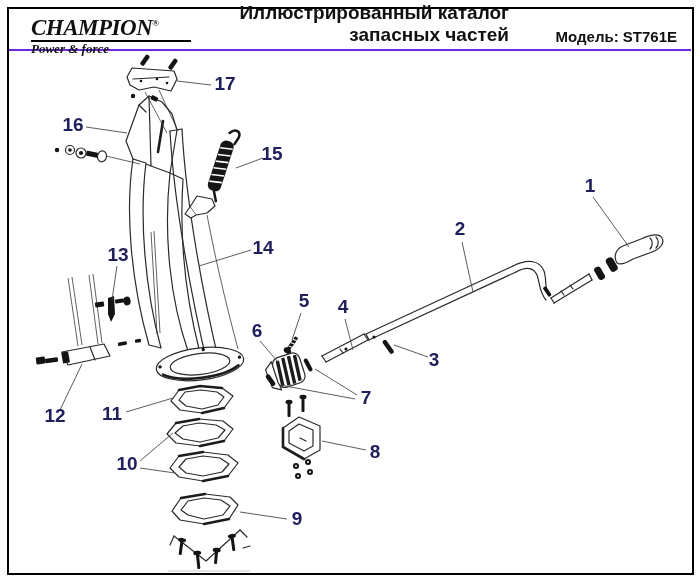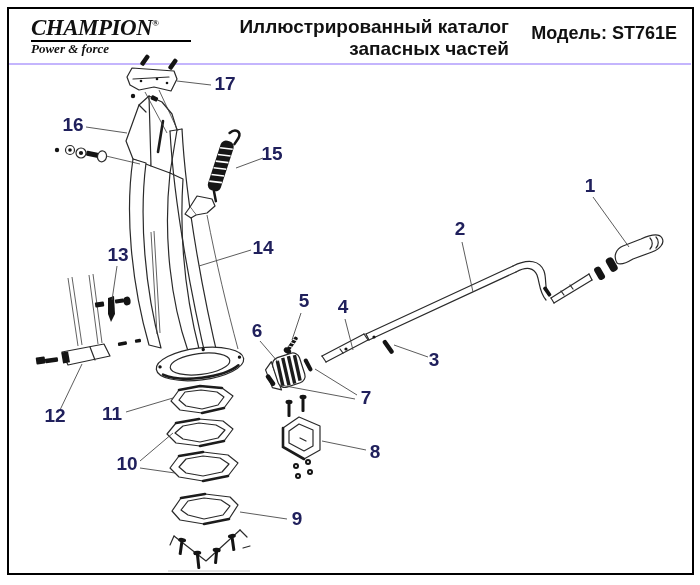--- a/index.html
+++ b/index.html
@@ -5,41 +5,41 @@
   html,body{margin:0;padding:0;}
   body{
     width:700px;height:585px;position:relative;background:#fff;overflow:hidden;
     font-family:"Liberation Sans","DejaVu Sans",sans-serif;color:#111;
   }
   .page-border{
     position:absolute;left:7px;top:7px;width:687px;height:568px;
     border:2px solid #000;box-sizing:border-box;background:#fff;
   }
   .header{
-    position:absolute;left:9px;top:9px;width:682px;height:56px;
-    border-bottom:2px solid #c4b5fd;box-sizing:border-box;
+    position:absolute;left:9px;top:9px;width:682px;height:42px;
+    border-bottom:2px solid #6d28d9;box-sizing:border-box;
   }
   .brand{position:absolute;left:22px;top:2px;width:160px;}
   .brand-top{
     font-family:"Liberation Serif","DejaVu Serif",serif;
     font-style:italic;font-weight:700;font-size:23px;line-height:24px;
     letter-spacing:-0.5px;white-space:nowrap;
   }
   .brand-top sup{font-size:9px;vertical-align:super;}
   .brand-rule{height:2px;background:#000;margin-top:0;}
   .brand-tag{
     font-family:"Liberation Serif","DejaVu Serif",serif;
     font-style:italic;font-weight:700;font-size:13px;text-align:left;line-height:14px;
   }
   .doc-title{
     position:absolute;left:190px;bottom:3px;width:310px;text-align:right;
     font-size:19px;font-weight:600;
   }
   .model-label{
-    position:absolute;right:14px;bottom:19px;font-size:18px;font-weight:600;
+    position:absolute;right:14px;bottom:4px;font-size:15px;font-weight:600;
   }
   svg.diagram{position:absolute;left:0;top:0;}
   .callout{font:700 19px "Liberation Sans","DejaVu Sans",sans-serif;}
   .ln{stroke:#2a2a2a;stroke-width:1.2;fill:none;stroke-linecap:round;stroke-linejoin:round;}
   .lnw{stroke:#2a2a2a;stroke-width:1.2;fill:#fff;stroke-linejoin:round;}
   .bold{stroke:#1c1c1c;stroke-width:2.6;fill:none;stroke-linecap:round;}
   .dark{fill:#141414;stroke:none;}
   .leader{stroke:#4a4a4a;stroke-width:0.9;fill:none;}
   .thin{stroke:#3a3a3a;stroke-width:0.8;fill:none;}
 </style>

